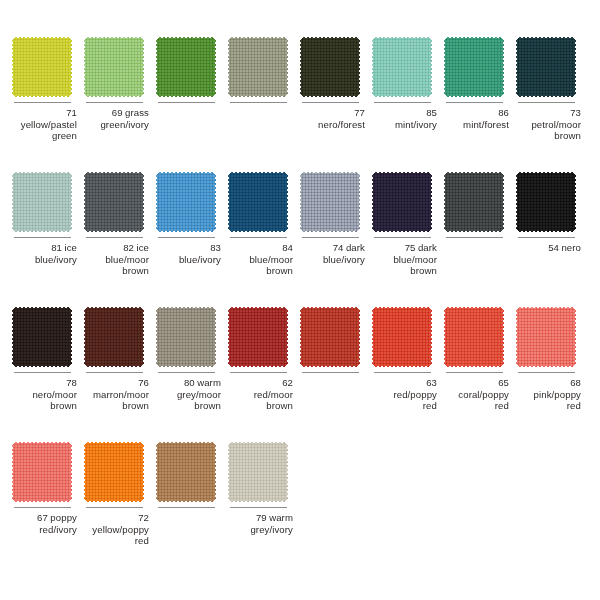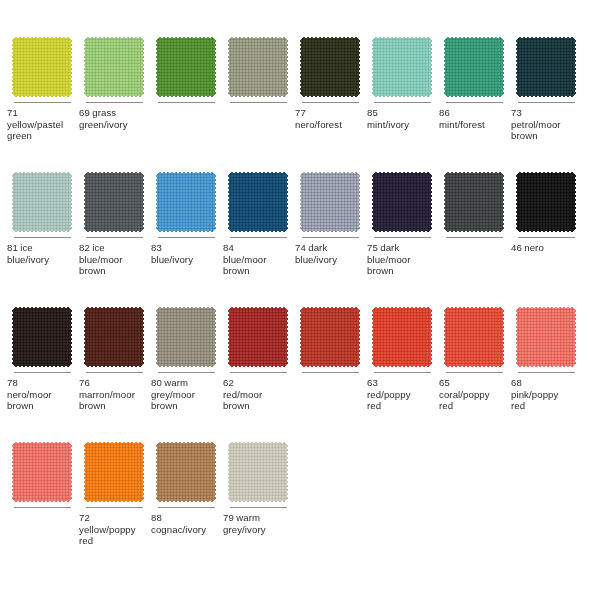--- a/index.html
+++ b/index.html
@@ -41,21 +41,21 @@
   
   .rule{
     width:57px;height:0;
     border-top:1.4px solid #8c8c8c;
     margin-top:4px;
   }
   
   .cap{
     margin-top:4px;
     width:70px;
-    text-align:left;
+    text-align:right;
     font-size:9.6px;
     line-height:11.6px;
     color:#2f2b29;
     letter-spacing:0.1px;
     word-spacing:-0.4px;
   }
 </style>
 </head>
 <body>
 
@@ -403,21 +403,21 @@
                 <rect width="6" height="6" fill="none"></rect>
                 <rect x="0" y="2.6" width="6" height="0.5" fill="#090909" opacity="0.35"></rect>
                 <rect x="2.6" y="0" width="0.5" height="6" fill="#2b2b2b" opacity="0.25"></rect>
               </pattern>
             </defs>
             <path d="M 2 2 L 4 -0.20000000000000018 L 6 2 L 8 -0.20000000000000018 L 10 2 L 12 -0.20000000000000018 L 14 2 L 16 -0.20000000000000018 L 18 2 L 20 -0.20000000000000018 L 22 2 L 24 -0.20000000000000018 L 26 2 L 28 -0.20000000000000018 L 30 2 L 32 -0.20000000000000018 L 34 2 L 36 -0.20000000000000018 L 38 2 L 40 -0.20000000000000018 L 42 2 L 44 -0.20000000000000018 L 46 2 L 48 -0.20000000000000018 L 50 2 L 52 -0.20000000000000018 L 54 2 L 56 -0.20000000000000018 L 58 2 L 60.2 4 L 58 6 L 60.2 8 L 58 10 L 60.2 12 L 58 14 L 60.2 16 L 58 18 L 60.2 20 L 58 22 L 60.2 24 L 58 26 L 60.2 28 L 58 30 L 60.2 32 L 58 34 L 60.2 36 L 58 38 L 60.2 40 L 58 42 L 60.2 44 L 58 46 L 60.2 48 L 58 50 L 60.2 52 L 58 54 L 60.2 56 L 58 58 L 56 60.2 L 54 58 L 52 60.2 L 50 58 L 48 60.2 L 46 58 L 44 60.2 L 42 58 L 40 60.2 L 38 58 L 36 60.2 L 34 58 L 32 60.2 L 30 58 L 28 60.2 L 26 58 L 24 60.2 L 22 58 L 20 60.2 L 18 58 L 16 60.2 L 14 58 L 12 60.2 L 10 58 L 8 60.2 L 6 58 L 4 60.2 L 2 58 L -0.20000000000000018 56 L 2 54 L -0.20000000000000018 52 L 2 50 L -0.20000000000000018 48 L 2 46 L -0.20000000000000018 44 L 2 42 L -0.20000000000000018 40 L 2 38 L -0.20000000000000018 36 L 2 34 L -0.20000000000000018 32 L 2 30 L -0.20000000000000018 28 L 2 26 L -0.20000000000000018 24 L 2 22 L -0.20000000000000018 20 L 2 18 L -0.20000000000000018 16 L 2 14 L -0.20000000000000018 12 L 2 10 L -0.20000000000000018 8 L 2 6 L -0.20000000000000018 4 L 2 2 Z" fill="url(#wv15)"></path>
             <path d="M 2 2 L 4 -0.20000000000000018 L 6 2 L 8 -0.20000000000000018 L 10 2 L 12 -0.20000000000000018 L 14 2 L 16 -0.20000000000000018 L 18 2 L 20 -0.20000000000000018 L 22 2 L 24 -0.20000000000000018 L 26 2 L 28 -0.20000000000000018 L 30 2 L 32 -0.20000000000000018 L 34 2 L 36 -0.20000000000000018 L 38 2 L 40 -0.20000000000000018 L 42 2 L 44 -0.20000000000000018 L 46 2 L 48 -0.20000000000000018 L 50 2 L 52 -0.20000000000000018 L 54 2 L 56 -0.20000000000000018 L 58 2 L 60.2 4 L 58 6 L 60.2 8 L 58 10 L 60.2 12 L 58 14 L 60.2 16 L 58 18 L 60.2 20 L 58 22 L 60.2 24 L 58 26 L 60.2 28 L 58 30 L 60.2 32 L 58 34 L 60.2 36 L 58 38 L 60.2 40 L 58 42 L 60.2 44 L 58 46 L 60.2 48 L 58 50 L 60.2 52 L 58 54 L 60.2 56 L 58 58 L 56 60.2 L 54 58 L 52 60.2 L 50 58 L 48 60.2 L 46 58 L 44 60.2 L 42 58 L 40 60.2 L 38 58 L 36 60.2 L 34 58 L 32 60.2 L 30 58 L 28 60.2 L 26 58 L 24 60.2 L 22 58 L 20 60.2 L 18 58 L 16 60.2 L 14 58 L 12 60.2 L 10 58 L 8 60.2 L 6 58 L 4 60.2 L 2 58 L -0.20000000000000018 56 L 2 54 L -0.20000000000000018 52 L 2 50 L -0.20000000000000018 48 L 2 46 L -0.20000000000000018 44 L 2 42 L -0.20000000000000018 40 L 2 38 L -0.20000000000000018 36 L 2 34 L -0.20000000000000018 32 L 2 30 L -0.20000000000000018 28 L 2 26 L -0.20000000000000018 24 L 2 22 L -0.20000000000000018 20 L 2 18 L -0.20000000000000018 16 L 2 14 L -0.20000000000000018 12 L 2 10 L -0.20000000000000018 8 L 2 6 L -0.20000000000000018 4 L 2 2 Z" fill="url(#fk15)"></path>
           </svg>
         </div>
         <div class="rule"></div>
-        <div class="cap">46 nero</div>
+        <div class="cap">54 nero</div>
       </div>
     </div>
     <div class="row">
       <div class="cell">
         <div class="swatch-wrap">
           <svg viewBox="0 0 60 60" width="60" height="62" shape-rendering="crispEdges">
             <defs>
               <pattern id="wv16" width="3" height="3" patternUnits="userSpaceOnUse">
                 <rect width="3" height="3" fill="#241b18"></rect>
                 <rect x="0" y="0" width="1.5" height="1.5" fill="#3e3029" opacity="0.55"></rect>
@@ -604,20 +604,21 @@
                 <rect width="6" height="6" fill="none"></rect>
                 <rect x="0" y="2.6" width="6" height="0.5" fill="#d5554c" opacity="0.35"></rect>
                 <rect x="2.6" y="0" width="0.5" height="6" fill="#f69b90" opacity="0.25"></rect>
               </pattern>
             </defs>
             <path d="M 2 2 L 4 -0.20000000000000018 L 6 2 L 8 -0.20000000000000018 L 10 2 L 12 -0.20000000000000018 L 14 2 L 16 -0.20000000000000018 L 18 2 L 20 -0.20000000000000018 L 22 2 L 24 -0.20000000000000018 L 26 2 L 28 -0.20000000000000018 L 30 2 L 32 -0.20000000000000018 L 34 2 L 36 -0.20000000000000018 L 38 2 L 40 -0.20000000000000018 L 42 2 L 44 -0.20000000000000018 L 46 2 L 48 -0.20000000000000018 L 50 2 L 52 -0.20000000000000018 L 54 2 L 56 -0.20000000000000018 L 58 2 L 60.2 4 L 58 6 L 60.2 8 L 58 10 L 60.2 12 L 58 14 L 60.2 16 L 58 18 L 60.2 20 L 58 22 L 60.2 24 L 58 26 L 60.2 28 L 58 30 L 60.2 32 L 58 34 L 60.2 36 L 58 38 L 60.2 40 L 58 42 L 60.2 44 L 58 46 L 60.2 48 L 58 50 L 60.2 52 L 58 54 L 60.2 56 L 58 58 L 56 60.2 L 54 58 L 52 60.2 L 50 58 L 48 60.2 L 46 58 L 44 60.2 L 42 58 L 40 60.2 L 38 58 L 36 60.2 L 34 58 L 32 60.2 L 30 58 L 28 60.2 L 26 58 L 24 60.2 L 22 58 L 20 60.2 L 18 58 L 16 60.2 L 14 58 L 12 60.2 L 10 58 L 8 60.2 L 6 58 L 4 60.2 L 2 58 L -0.20000000000000018 56 L 2 54 L -0.20000000000000018 52 L 2 50 L -0.20000000000000018 48 L 2 46 L -0.20000000000000018 44 L 2 42 L -0.20000000000000018 40 L 2 38 L -0.20000000000000018 36 L 2 34 L -0.20000000000000018 32 L 2 30 L -0.20000000000000018 28 L 2 26 L -0.20000000000000018 24 L 2 22 L -0.20000000000000018 20 L 2 18 L -0.20000000000000018 16 L 2 14 L -0.20000000000000018 12 L 2 10 L -0.20000000000000018 8 L 2 6 L -0.20000000000000018 4 L 2 2 Z" fill="url(#wv24)"></path>
             <path d="M 2 2 L 4 -0.20000000000000018 L 6 2 L 8 -0.20000000000000018 L 10 2 L 12 -0.20000000000000018 L 14 2 L 16 -0.20000000000000018 L 18 2 L 20 -0.20000000000000018 L 22 2 L 24 -0.20000000000000018 L 26 2 L 28 -0.20000000000000018 L 30 2 L 32 -0.20000000000000018 L 34 2 L 36 -0.20000000000000018 L 38 2 L 40 -0.20000000000000018 L 42 2 L 44 -0.20000000000000018 L 46 2 L 48 -0.20000000000000018 L 50 2 L 52 -0.20000000000000018 L 54 2 L 56 -0.20000000000000018 L 58 2 L 60.2 4 L 58 6 L 60.2 8 L 58 10 L 60.2 12 L 58 14 L 60.2 16 L 58 18 L 60.2 20 L 58 22 L 60.2 24 L 58 26 L 60.2 28 L 58 30 L 60.2 32 L 58 34 L 60.2 36 L 58 38 L 60.2 40 L 58 42 L 60.2 44 L 58 46 L 60.2 48 L 58 50 L 60.2 52 L 58 54 L 60.2 56 L 58 58 L 56 60.2 L 54 58 L 52 60.2 L 50 58 L 48 60.2 L 46 58 L 44 60.2 L 42 58 L 40 60.2 L 38 58 L 36 60.2 L 34 58 L 32 60.2 L 30 58 L 28 60.2 L 26 58 L 24 60.2 L 22 58 L 20 60.2 L 18 58 L 16 60.2 L 14 58 L 12 60.2 L 10 58 L 8 60.2 L 6 58 L 4 60.2 L 2 58 L -0.20000000000000018 56 L 2 54 L -0.20000000000000018 52 L 2 50 L -0.20000000000000018 48 L 2 46 L -0.20000000000000018 44 L 2 42 L -0.20000000000000018 40 L 2 38 L -0.20000000000000018 36 L 2 34 L -0.20000000000000018 32 L 2 30 L -0.20000000000000018 28 L 2 26 L -0.20000000000000018 24 L 2 22 L -0.20000000000000018 20 L 2 18 L -0.20000000000000018 16 L 2 14 L -0.20000000000000018 12 L 2 10 L -0.20000000000000018 8 L 2 6 L -0.20000000000000018 4 L 2 2 Z" fill="url(#fk24)"></path>
           </svg>
         </div>
         <div class="rule"></div>
+        <div class="cap">67 poppy<br>red/ivory</div>
       </div>
       <div class="cell">
         <div class="swatch-wrap">
           <svg viewBox="0 0 60 60" width="60" height="62" shape-rendering="crispEdges">
             <defs>
               <pattern id="wv25" width="3" height="3" patternUnits="userSpaceOnUse">
                 <rect width="3" height="3" fill="#ed7109"></rect>
                 <rect x="0" y="0" width="1.5" height="1.5" fill="#fa9c3f" opacity="0.55"></rect>
                 <rect x="1.5" y="1.5" width="1.5" height="1.5" fill="#d76203" opacity="0.85"></rect>
               </pattern>
@@ -647,21 +648,20 @@
                 <rect width="6" height="6" fill="none"></rect>
                 <rect x="0" y="2.6" width="6" height="0.5" fill="#8f6440" opacity="0.35"></rect>
                 <rect x="2.6" y="0" width="0.5" height="6" fill="#c79c72" opacity="0.25"></rect>
               </pattern>
             </defs>
             <path d="M 2 2 L 4 -0.20000000000000018 L 6 2 L 8 -0.20000000000000018 L 10 2 L 12 -0.20000000000000018 L 14 2 L 16 -0.20000000000000018 L 18 2 L 20 -0.20000000000000018 L 22 2 L 24 -0.20000000000000018 L 26 2 L 28 -0.20000000000000018 L 30 2 L 32 -0.20000000000000018 L 34 2 L 36 -0.20000000000000018 L 38 2 L 40 -0.20000000000000018 L 42 2 L 44 -0.20000000000000018 L 46 2 L 48 -0.20000000000000018 L 50 2 L 52 -0.20000000000000018 L 54 2 L 56 -0.20000000000000018 L 58 2 L 60.2 4 L 58 6 L 60.2 8 L 58 10 L 60.2 12 L 58 14 L 60.2 16 L 58 18 L 60.2 20 L 58 22 L 60.2 24 L 58 26 L 60.2 28 L 58 30 L 60.2 32 L 58 34 L 60.2 36 L 58 38 L 60.2 40 L 58 42 L 60.2 44 L 58 46 L 60.2 48 L 58 50 L 60.2 52 L 58 54 L 60.2 56 L 58 58 L 56 60.2 L 54 58 L 52 60.2 L 50 58 L 48 60.2 L 46 58 L 44 60.2 L 42 58 L 40 60.2 L 38 58 L 36 60.2 L 34 58 L 32 60.2 L 30 58 L 28 60.2 L 26 58 L 24 60.2 L 22 58 L 20 60.2 L 18 58 L 16 60.2 L 14 58 L 12 60.2 L 10 58 L 8 60.2 L 6 58 L 4 60.2 L 2 58 L -0.20000000000000018 56 L 2 54 L -0.20000000000000018 52 L 2 50 L -0.20000000000000018 48 L 2 46 L -0.20000000000000018 44 L 2 42 L -0.20000000000000018 40 L 2 38 L -0.20000000000000018 36 L 2 34 L -0.20000000000000018 32 L 2 30 L -0.20000000000000018 28 L 2 26 L -0.20000000000000018 24 L 2 22 L -0.20000000000000018 20 L 2 18 L -0.20000000000000018 16 L 2 14 L -0.20000000000000018 12 L 2 10 L -0.20000000000000018 8 L 2 6 L -0.20000000000000018 4 L 2 2 Z" fill="url(#wv26)"></path>
             <path d="M 2 2 L 4 -0.20000000000000018 L 6 2 L 8 -0.20000000000000018 L 10 2 L 12 -0.20000000000000018 L 14 2 L 16 -0.20000000000000018 L 18 2 L 20 -0.20000000000000018 L 22 2 L 24 -0.20000000000000018 L 26 2 L 28 -0.20000000000000018 L 30 2 L 32 -0.20000000000000018 L 34 2 L 36 -0.20000000000000018 L 38 2 L 40 -0.20000000000000018 L 42 2 L 44 -0.20000000000000018 L 46 2 L 48 -0.20000000000000018 L 50 2 L 52 -0.20000000000000018 L 54 2 L 56 -0.20000000000000018 L 58 2 L 60.2 4 L 58 6 L 60.2 8 L 58 10 L 60.2 12 L 58 14 L 60.2 16 L 58 18 L 60.2 20 L 58 22 L 60.2 24 L 58 26 L 60.2 28 L 58 30 L 60.2 32 L 58 34 L 60.2 36 L 58 38 L 60.2 40 L 58 42 L 60.2 44 L 58 46 L 60.2 48 L 58 50 L 60.2 52 L 58 54 L 60.2 56 L 58 58 L 56 60.2 L 54 58 L 52 60.2 L 50 58 L 48 60.2 L 46 58 L 44 60.2 L 42 58 L 40 60.2 L 38 58 L 36 60.2 L 34 58 L 32 60.2 L 30 58 L 28 60.2 L 26 58 L 24 60.2 L 22 58 L 20 60.2 L 18 58 L 16 60.2 L 14 58 L 12 60.2 L 10 58 L 8 60.2 L 6 58 L 4 60.2 L 2 58 L -0.20000000000000018 56 L 2 54 L -0.20000000000000018 52 L 2 50 L -0.20000000000000018 48 L 2 46 L -0.20000000000000018 44 L 2 42 L -0.20000000000000018 40 L 2 38 L -0.20000000000000018 36 L 2 34 L -0.20000000000000018 32 L 2 30 L -0.20000000000000018 28 L 2 26 L -0.20000000000000018 24 L 2 22 L -0.20000000000000018 20 L 2 18 L -0.20000000000000018 16 L 2 14 L -0.20000000000000018 12 L 2 10 L -0.20000000000000018 8 L 2 6 L -0.20000000000000018 4 L 2 2 Z" fill="url(#fk26)"></path>
           </svg>
         </div>
         <div class="rule"></div>
-        <div class="cap">88<br>cognac/ivory</div>
       </div>
       <div class="cell">
         <div class="swatch-wrap">
           <svg viewBox="0 0 60 60" width="60" height="62" shape-rendering="crispEdges">
             <defs>
               <pattern id="wv27" width="3" height="3" patternUnits="userSpaceOnUse">
                 <rect width="3" height="3" fill="#c5c1b2"></rect>
                 <rect x="0" y="0" width="1.5" height="1.5" fill="#dedbce" opacity="0.55"></rect>
                 <rect x="1.5" y="1.5" width="1.5" height="1.5" fill="#b3af9f" opacity="0.85"></rect>
               </pattern>

